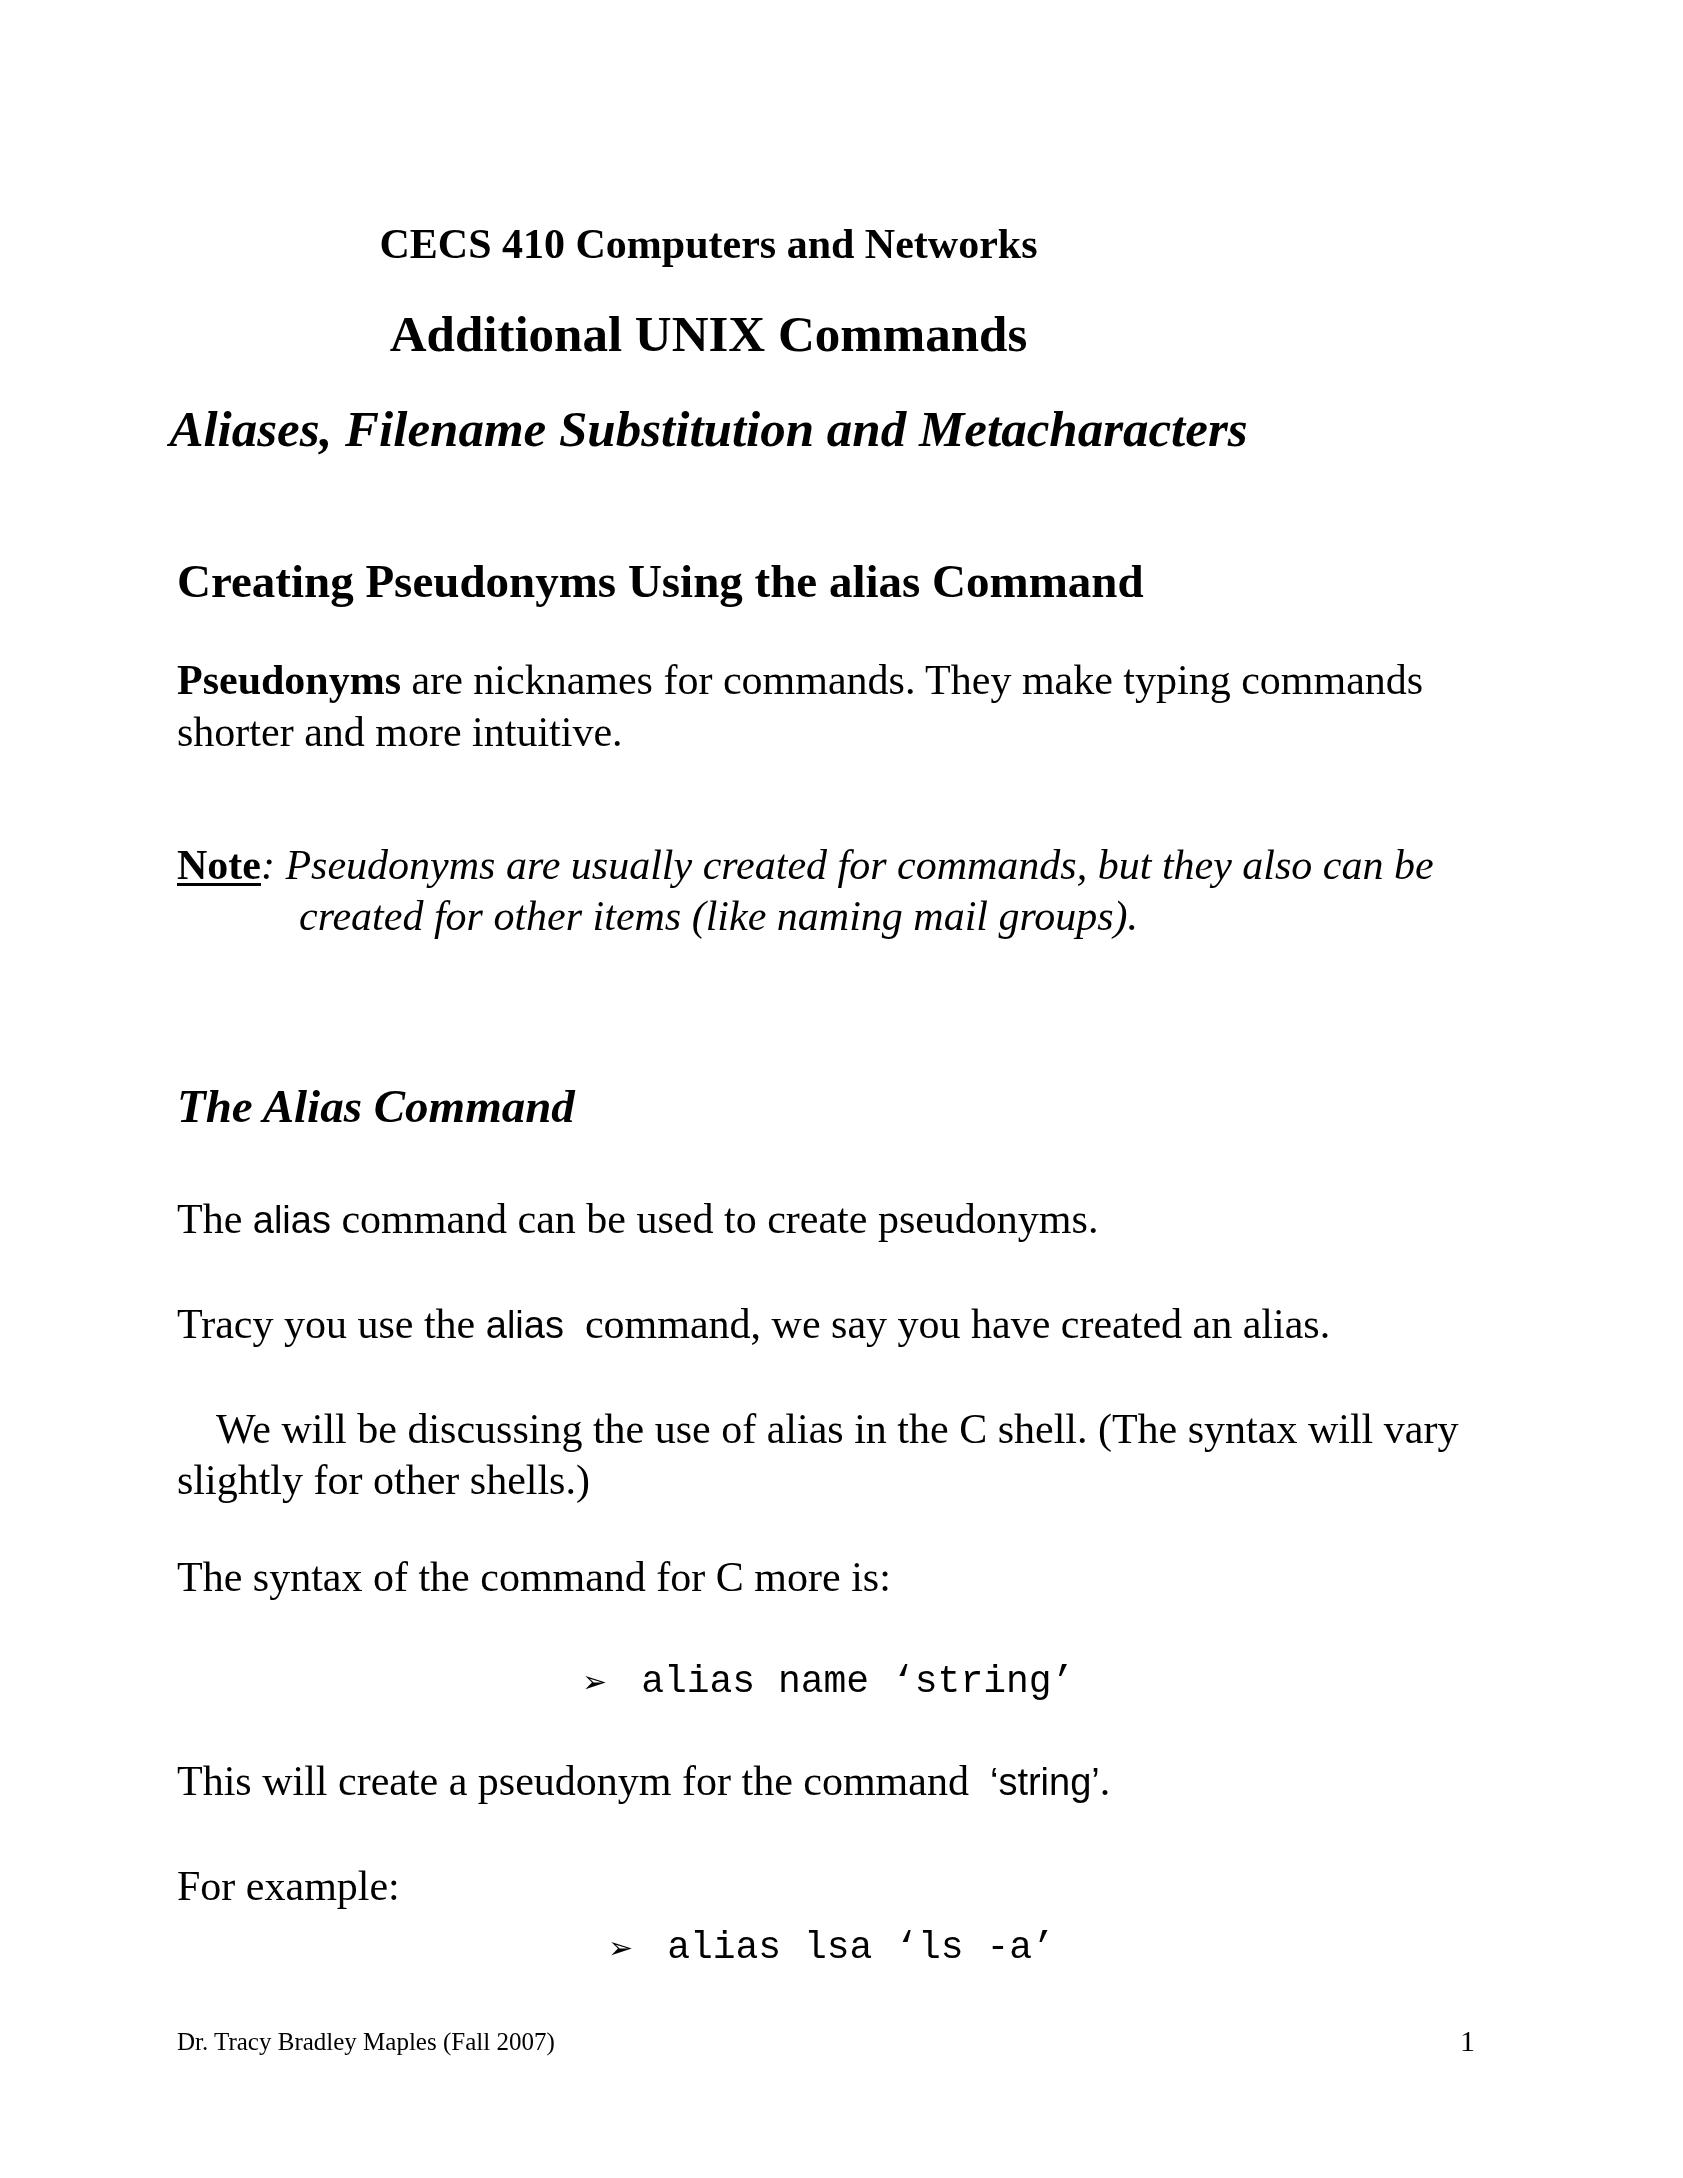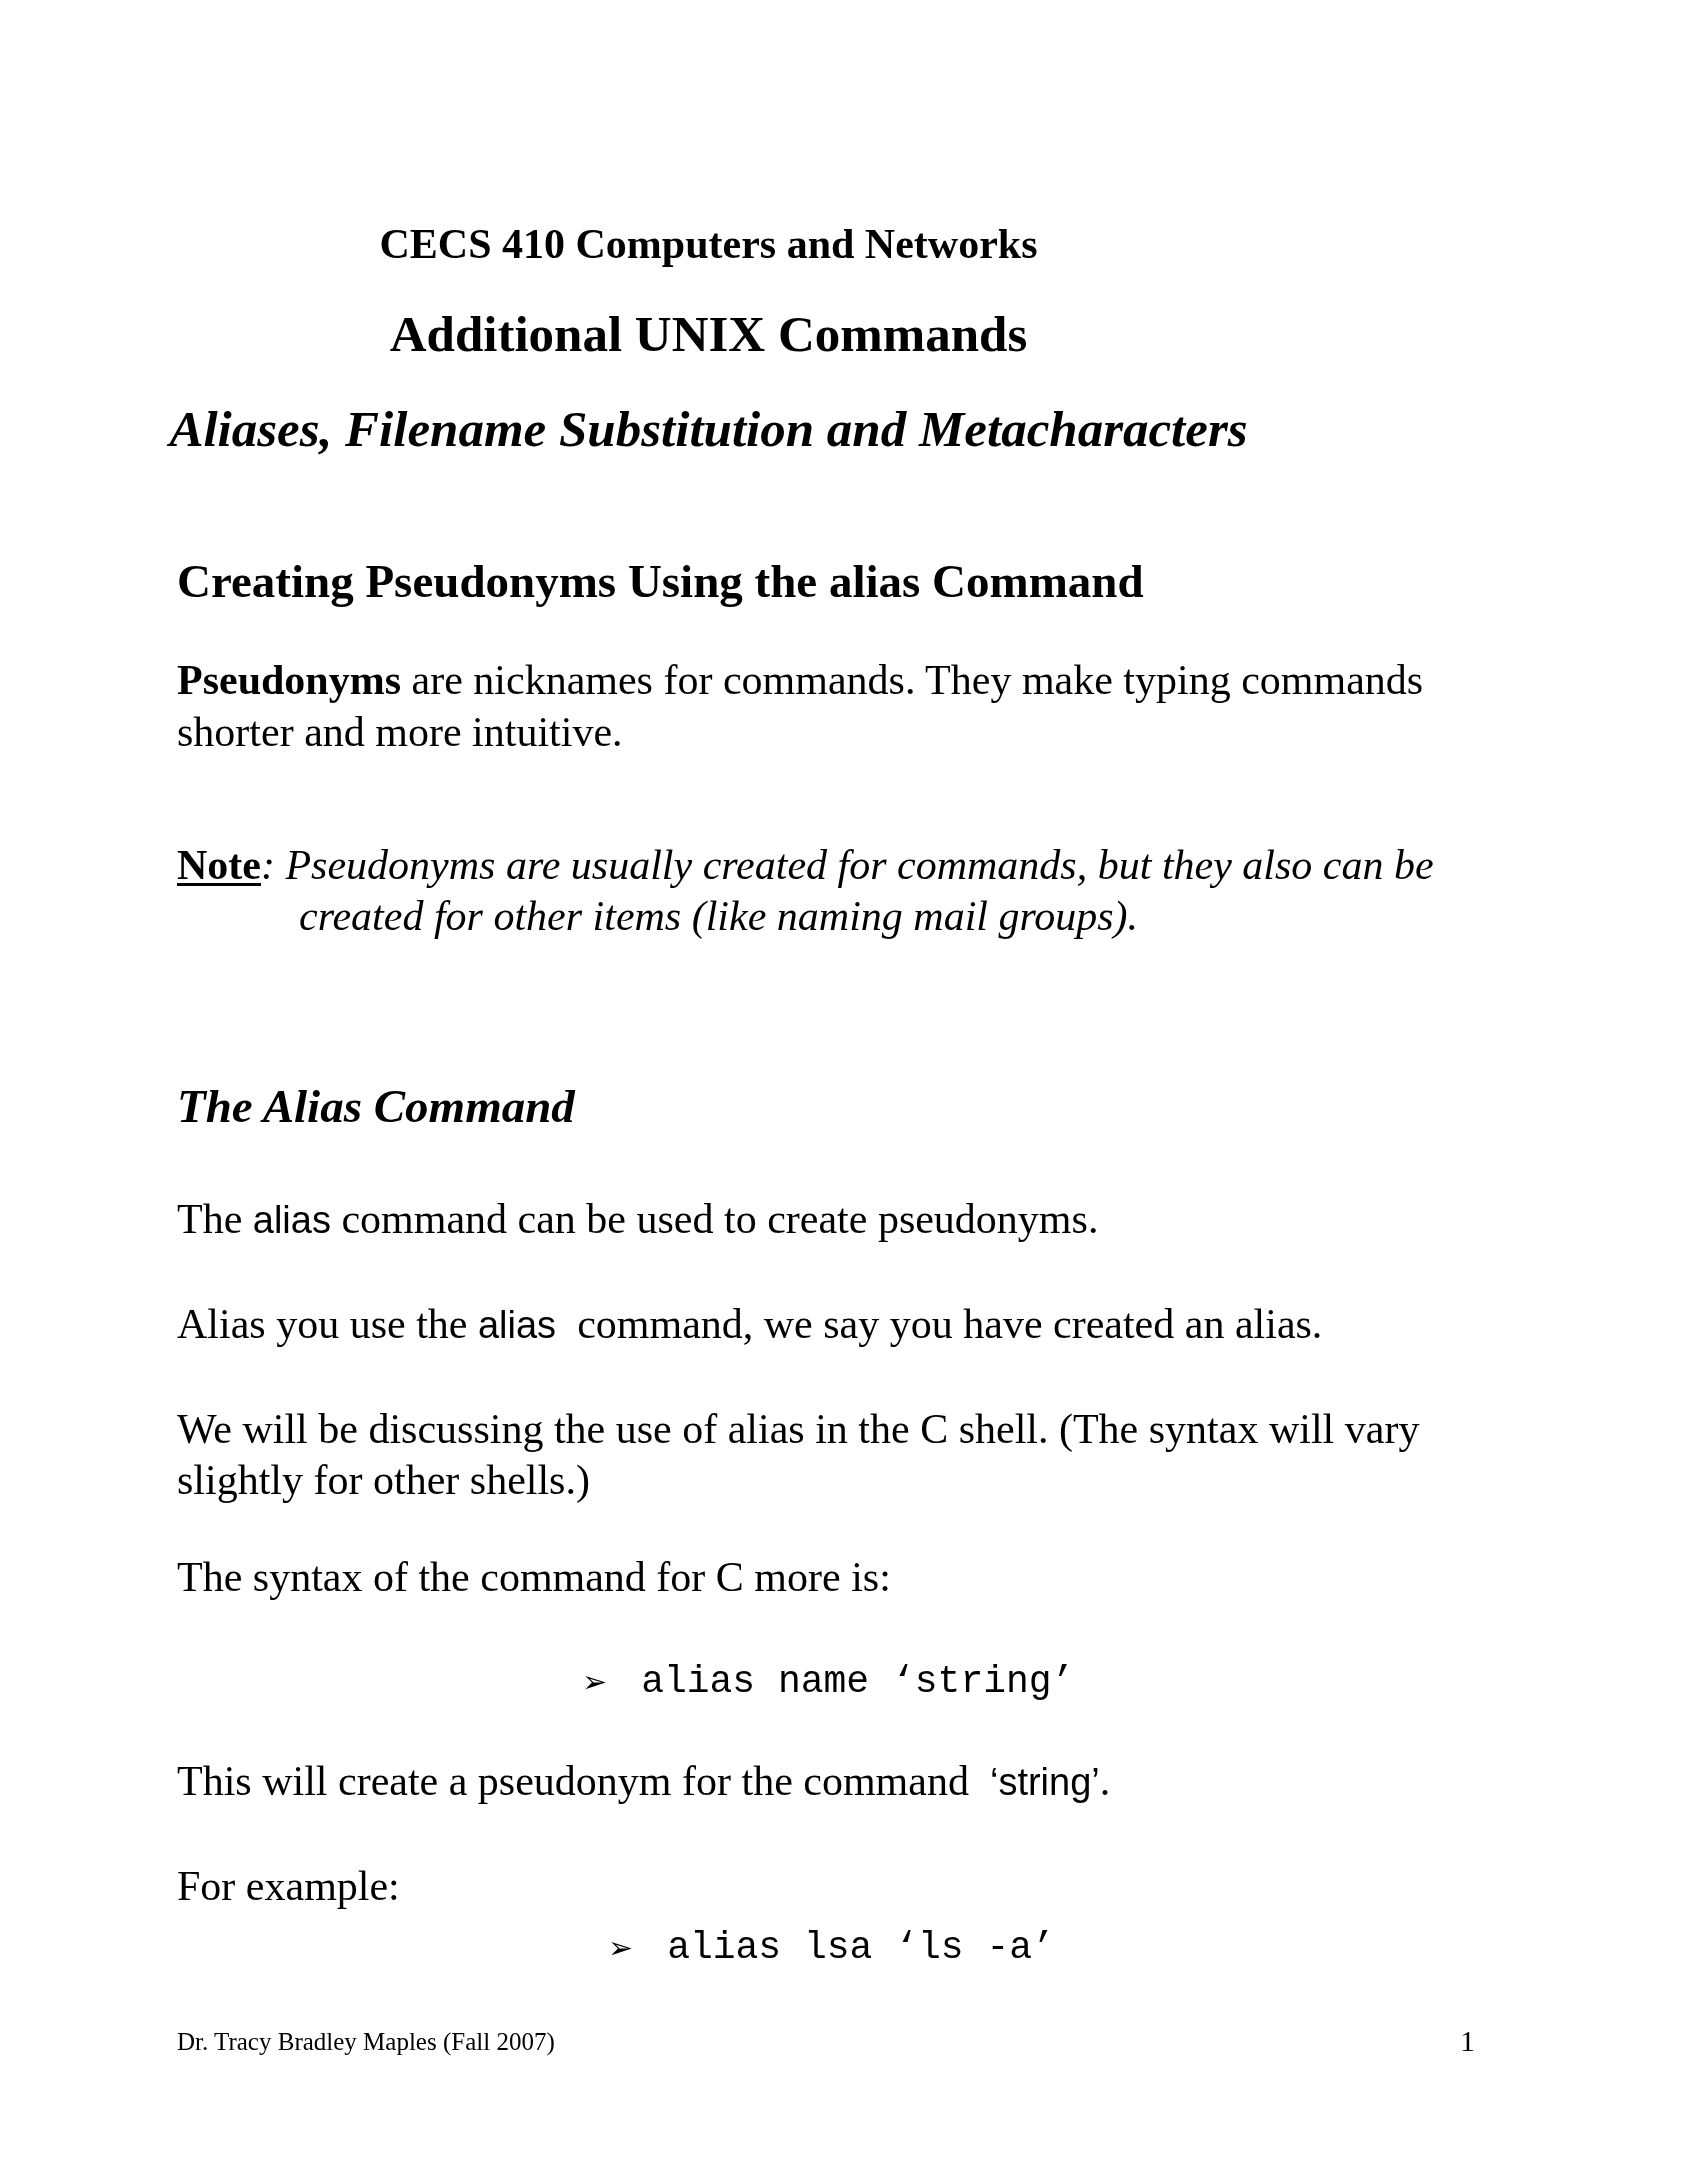--- a/index.html
+++ b/index.html
@@ -33,23 +33,23 @@
 <div class="abs body" style="top:655px;"><b>Pseudonyms</b><span> are nicknames for commands. They make typing commands</span></div>
 <div class="abs body" style="top:707px;">shorter and more intuitive.</div>
 
 <div class="abs body italic" style="top:840px;"><span class="note-label"><b style="font-style:normal;font-weight:bold;text-align:center;">Note</b></span><span>: Pseudonyms are usually created for commands, but they also can be</span></div>
 <div class="abs body italic" style="top:891px; left:299px;text-align:right;">created for other items (like naming mail groups).</div>
 
 <div class="abs h3">The Alias Command</div>
 
 <div class="abs body" style="top:1194px;"><span>The </span><span class="mono">alias</span><span> command can be used to create pseudonyms.</span></div>
 
-<div class="abs body" style="top:1299px;"><span>Alias you use the </span><span class="mono" style="white-space:pre;">alias </span><span> command, we say you have created an alias.</span></div>
+<div class="abs body" style="top:1299px;"><span>Tracy you use the </span><span class="mono" style="white-space:pre;">alias </span><span> command, we say you have created an alias.</span></div>
 
-<div class="abs body" style="top:1404px;">We will be discussing the use of alias in the C shell. (The syntax will vary</div>
+<div class="abs body" style="top:1404px;margin-left:39px;">We will be discussing the use of alias in the C shell. (The syntax will vary</div>
 <div class="abs body" style="top:1455px;">slightly for other shells.)</div>
 
 <div class="abs body" style="top:1552px;">The syntax of the command for C more is:</div>
 
 <div class="abs body" style="top:1653px; left:582px;"><span class="arrow">➢</span><span class="cmd">alias name ‘string’</span></div>
 
 <div class="abs body" style="top:1756px;"><span style="white-space:pre;">This will create a pseudonym for the command  </span><span class="mono">‘string’</span><span>.</span></div>
 
 <div class="abs body" style="top:1861px;">For example:</div>
 

